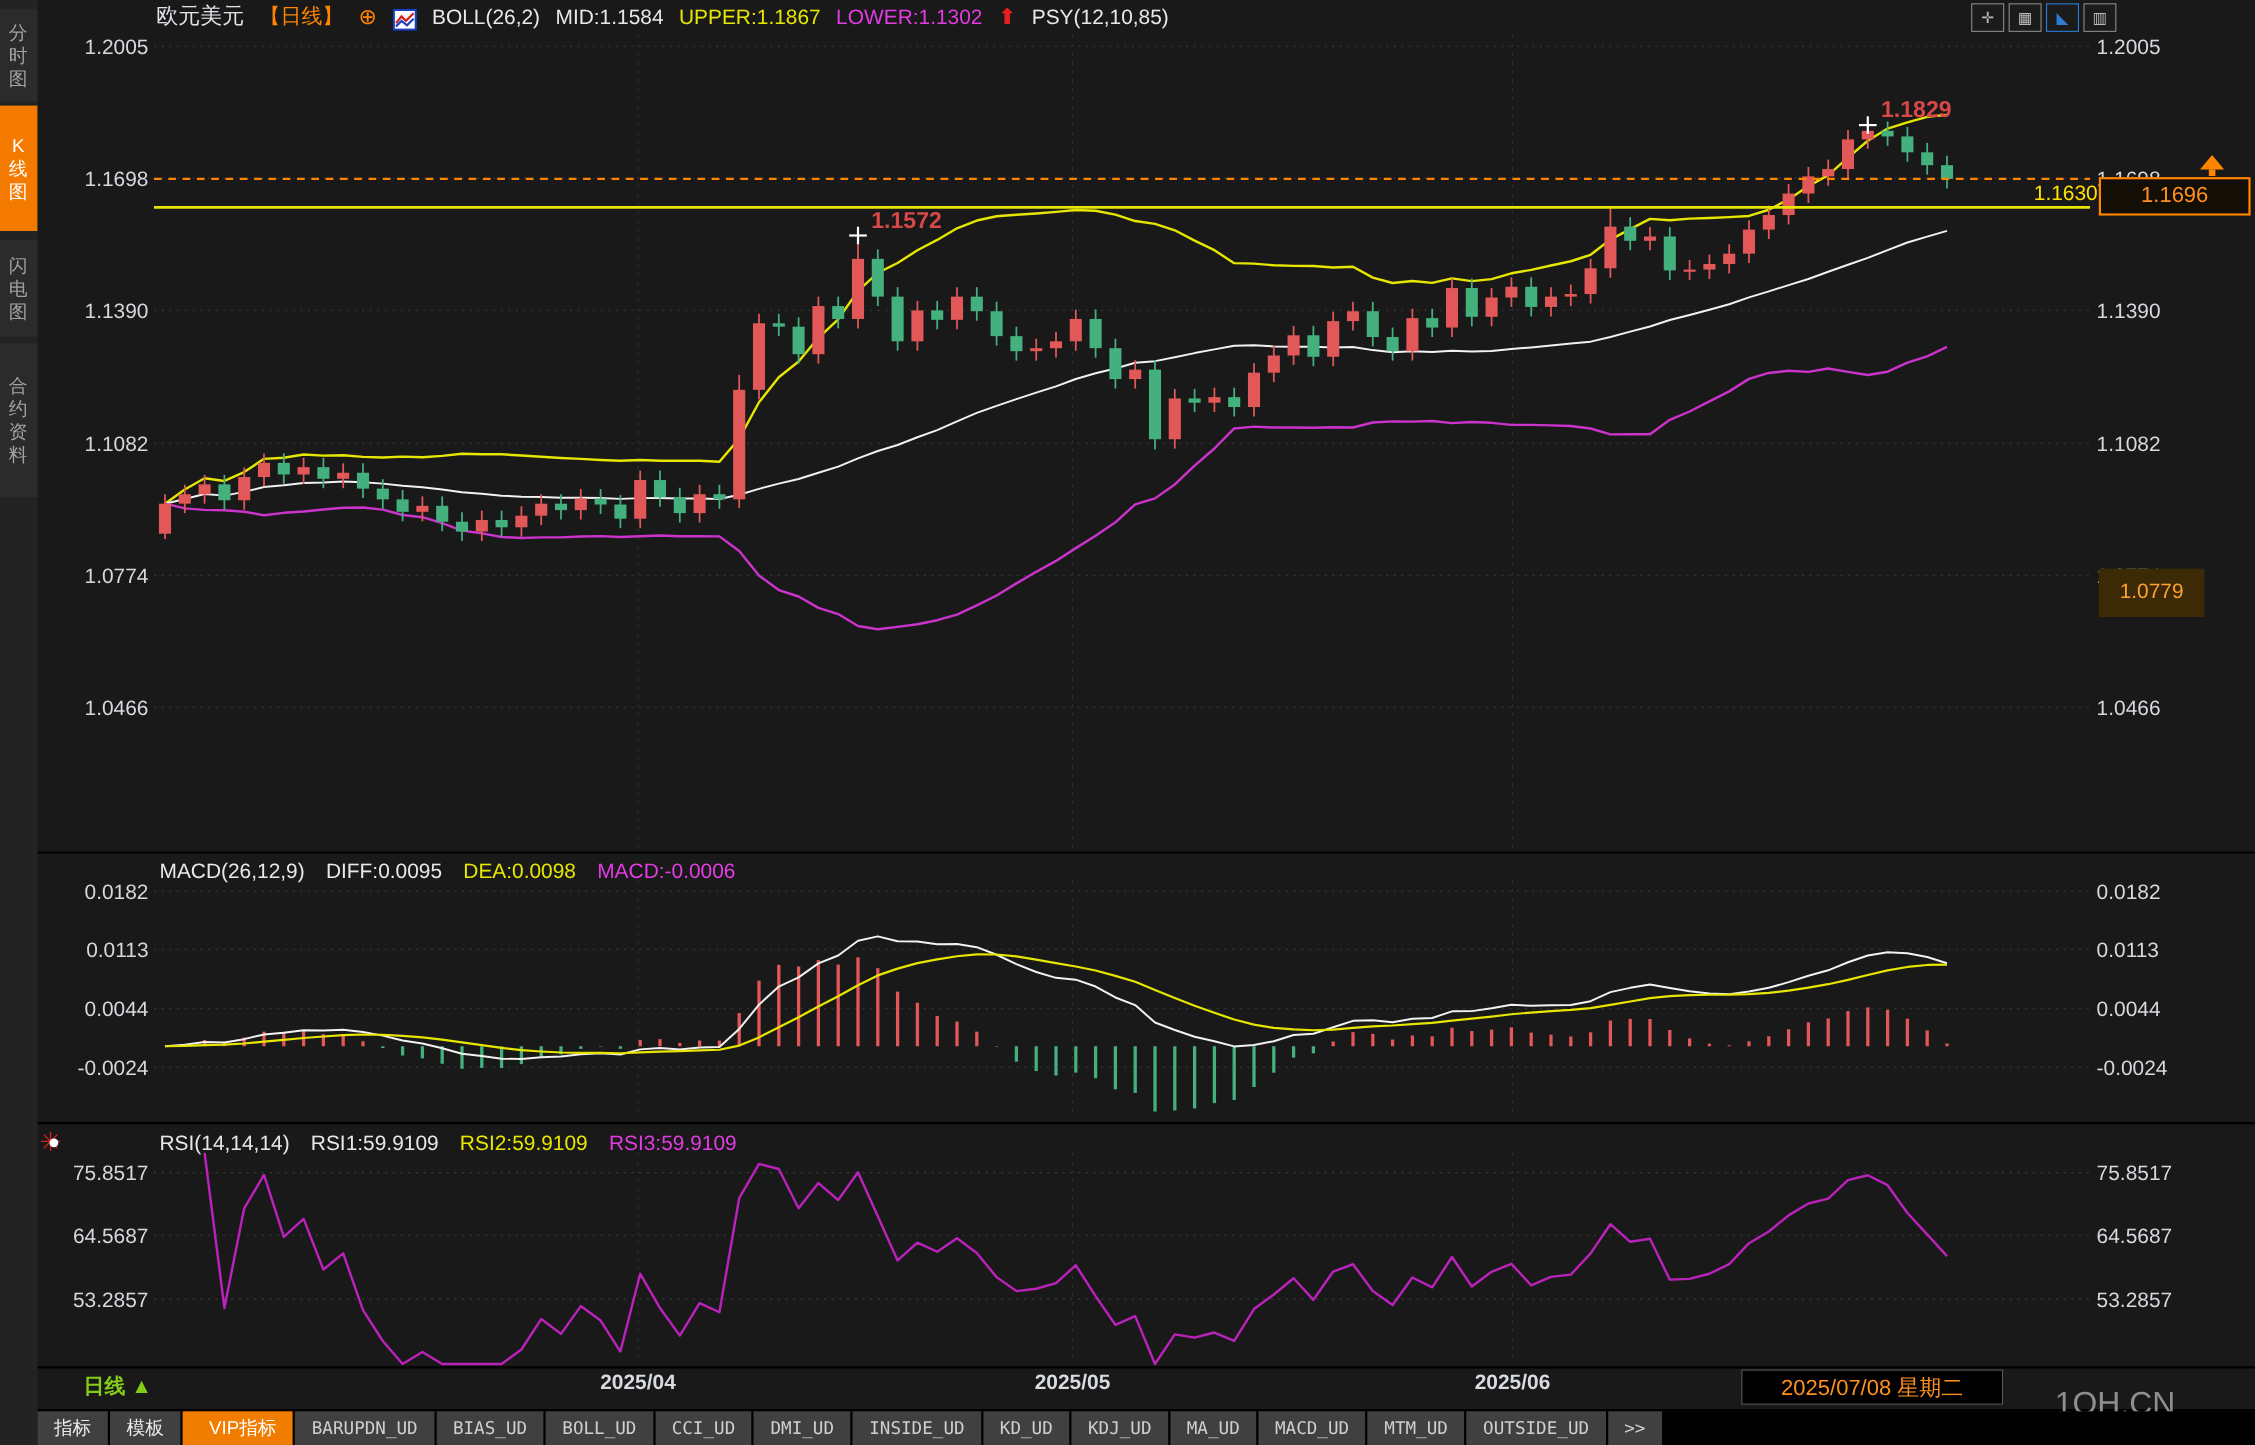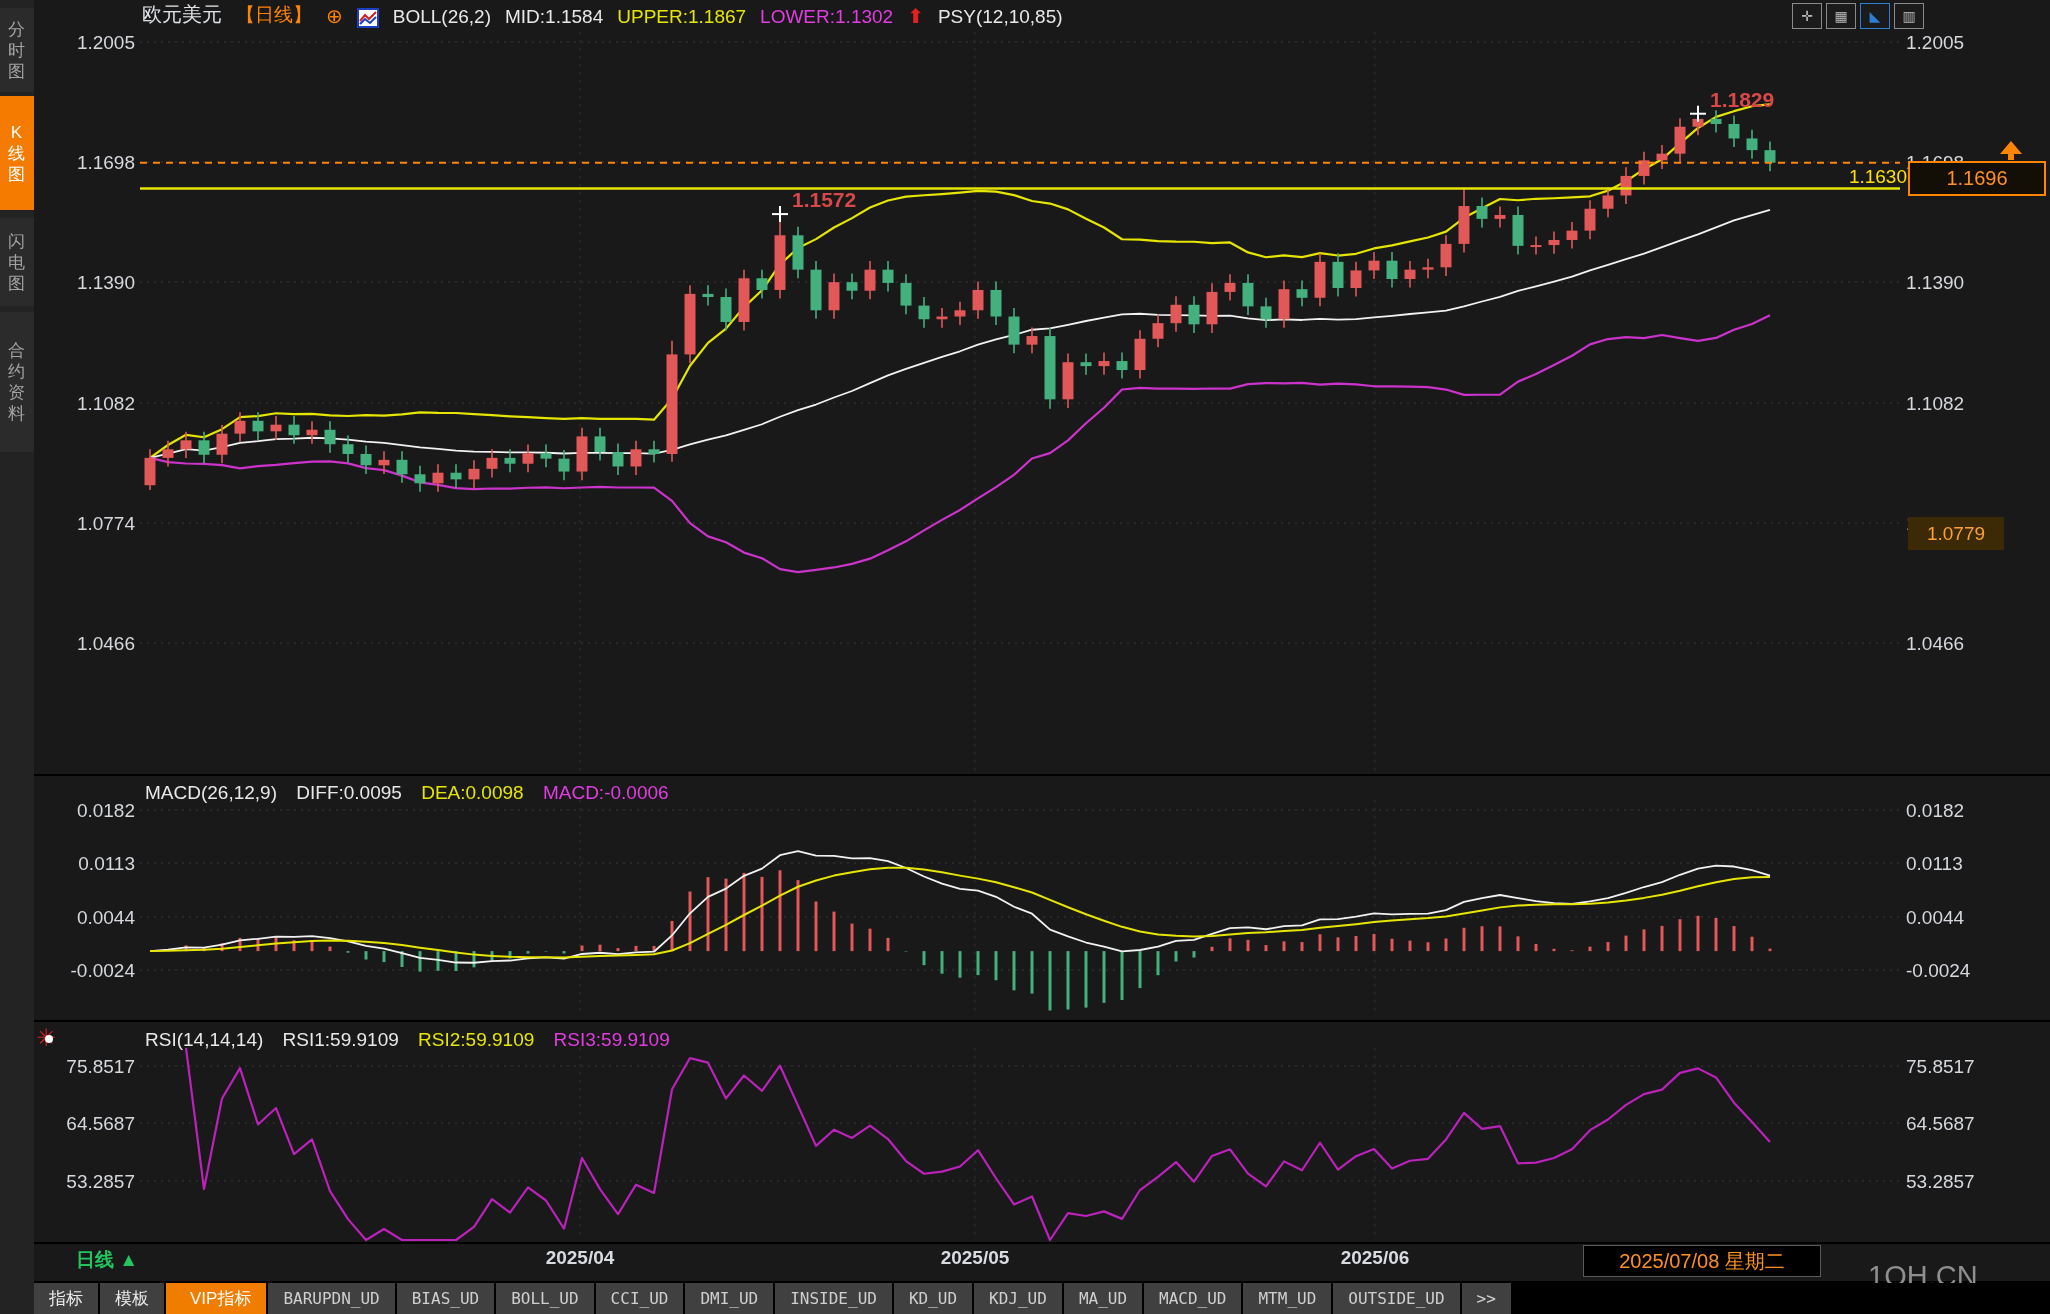--- a/index.html
+++ b/index.html
@@ -46,25 +46,25 @@
   #sun-icon .rays { position:absolute; left:0; top:-2px; color:#d42222; font-size:24px; }
   #sun-icon .core { position:absolute; left:9px; top:9px; width:8px; height:8px; border-radius:50%; background:#ffffff; }
 
   
   #alert-price { position:absolute; left:1833px; top:166px; width:74px; text-align:right; color:#ffe000; font-size:19px; z-index:6; }
   #price-box { position:absolute; left:1908px; top:161px; width:138px; height:35px; border:2px solid #ff8400; background:#140f06;
                color:#ff9020; font-size:20px; display:flex; align-items:center; justify-content:center; z-index:6; }
   #price-arrow { position:absolute; left:2000px; top:141px; z-index:6; width:0; height:0;
                  border-left:11px solid transparent; border-right:11px solid transparent; border-bottom:13px solid #ff8400; }
   #price-arrow::after { content:""; position:absolute; left:-3px; top:13px; width:6px; height:6px; background:#ff8400; }
-  #settle-badge { position:absolute; left:1908px; top:517px; width:96px; height:33px; background:#3b2a05;
+  #settle-badge { position:absolute; left:1908px; top:517px; width:96px; height:44px; background:#3b2a05;
                   color:#ffa030; font-size:19px; display:flex; align-items:center; justify-content:center; z-index:6; }
 
   
-  #period-tag { position:absolute; left:76px; top:1247px; color:#22c55e; font-size:19px; font-weight:bold; z-index:6; }
+  #period-tag { position:absolute; left:76px; top:1247px; color:#84cc16; font-size:19px; font-weight:bold; z-index:6; }
   .month-label { position:absolute; top:1247px; transform:translateX(-50%); color:#d8dbe0; font-size:19px; font-weight:bold; z-index:6; }
   #date-box { position:absolute; left:1583px; top:1245px; width:238px; height:32px; background:#000000; border:1px solid #5a5a5a;
               color:#ff9020; font-size:20px; font-weight:normal; display:flex; align-items:center; justify-content:center; z-index:6; }
   #watermark { position:absolute; left:1868px; top:1260px; color:#8f8f8f; font-size:29px; z-index:6; }
 
   
   #tabbar { position:absolute; left:34px; top:1283px; width:2016px; height:31px; background:#000000; display:flex; z-index:6; }
   .tab { height:31px; margin-right:2px; padding:0 15px; background:#404040; color:#cfcfcf;
          font-family:"DejaVu Sans Mono","Liberation Mono",monospace; font-size:16px;
          display:flex; align-items:center; justify-content:center; cursor:pointer; white-space:nowrap; }

